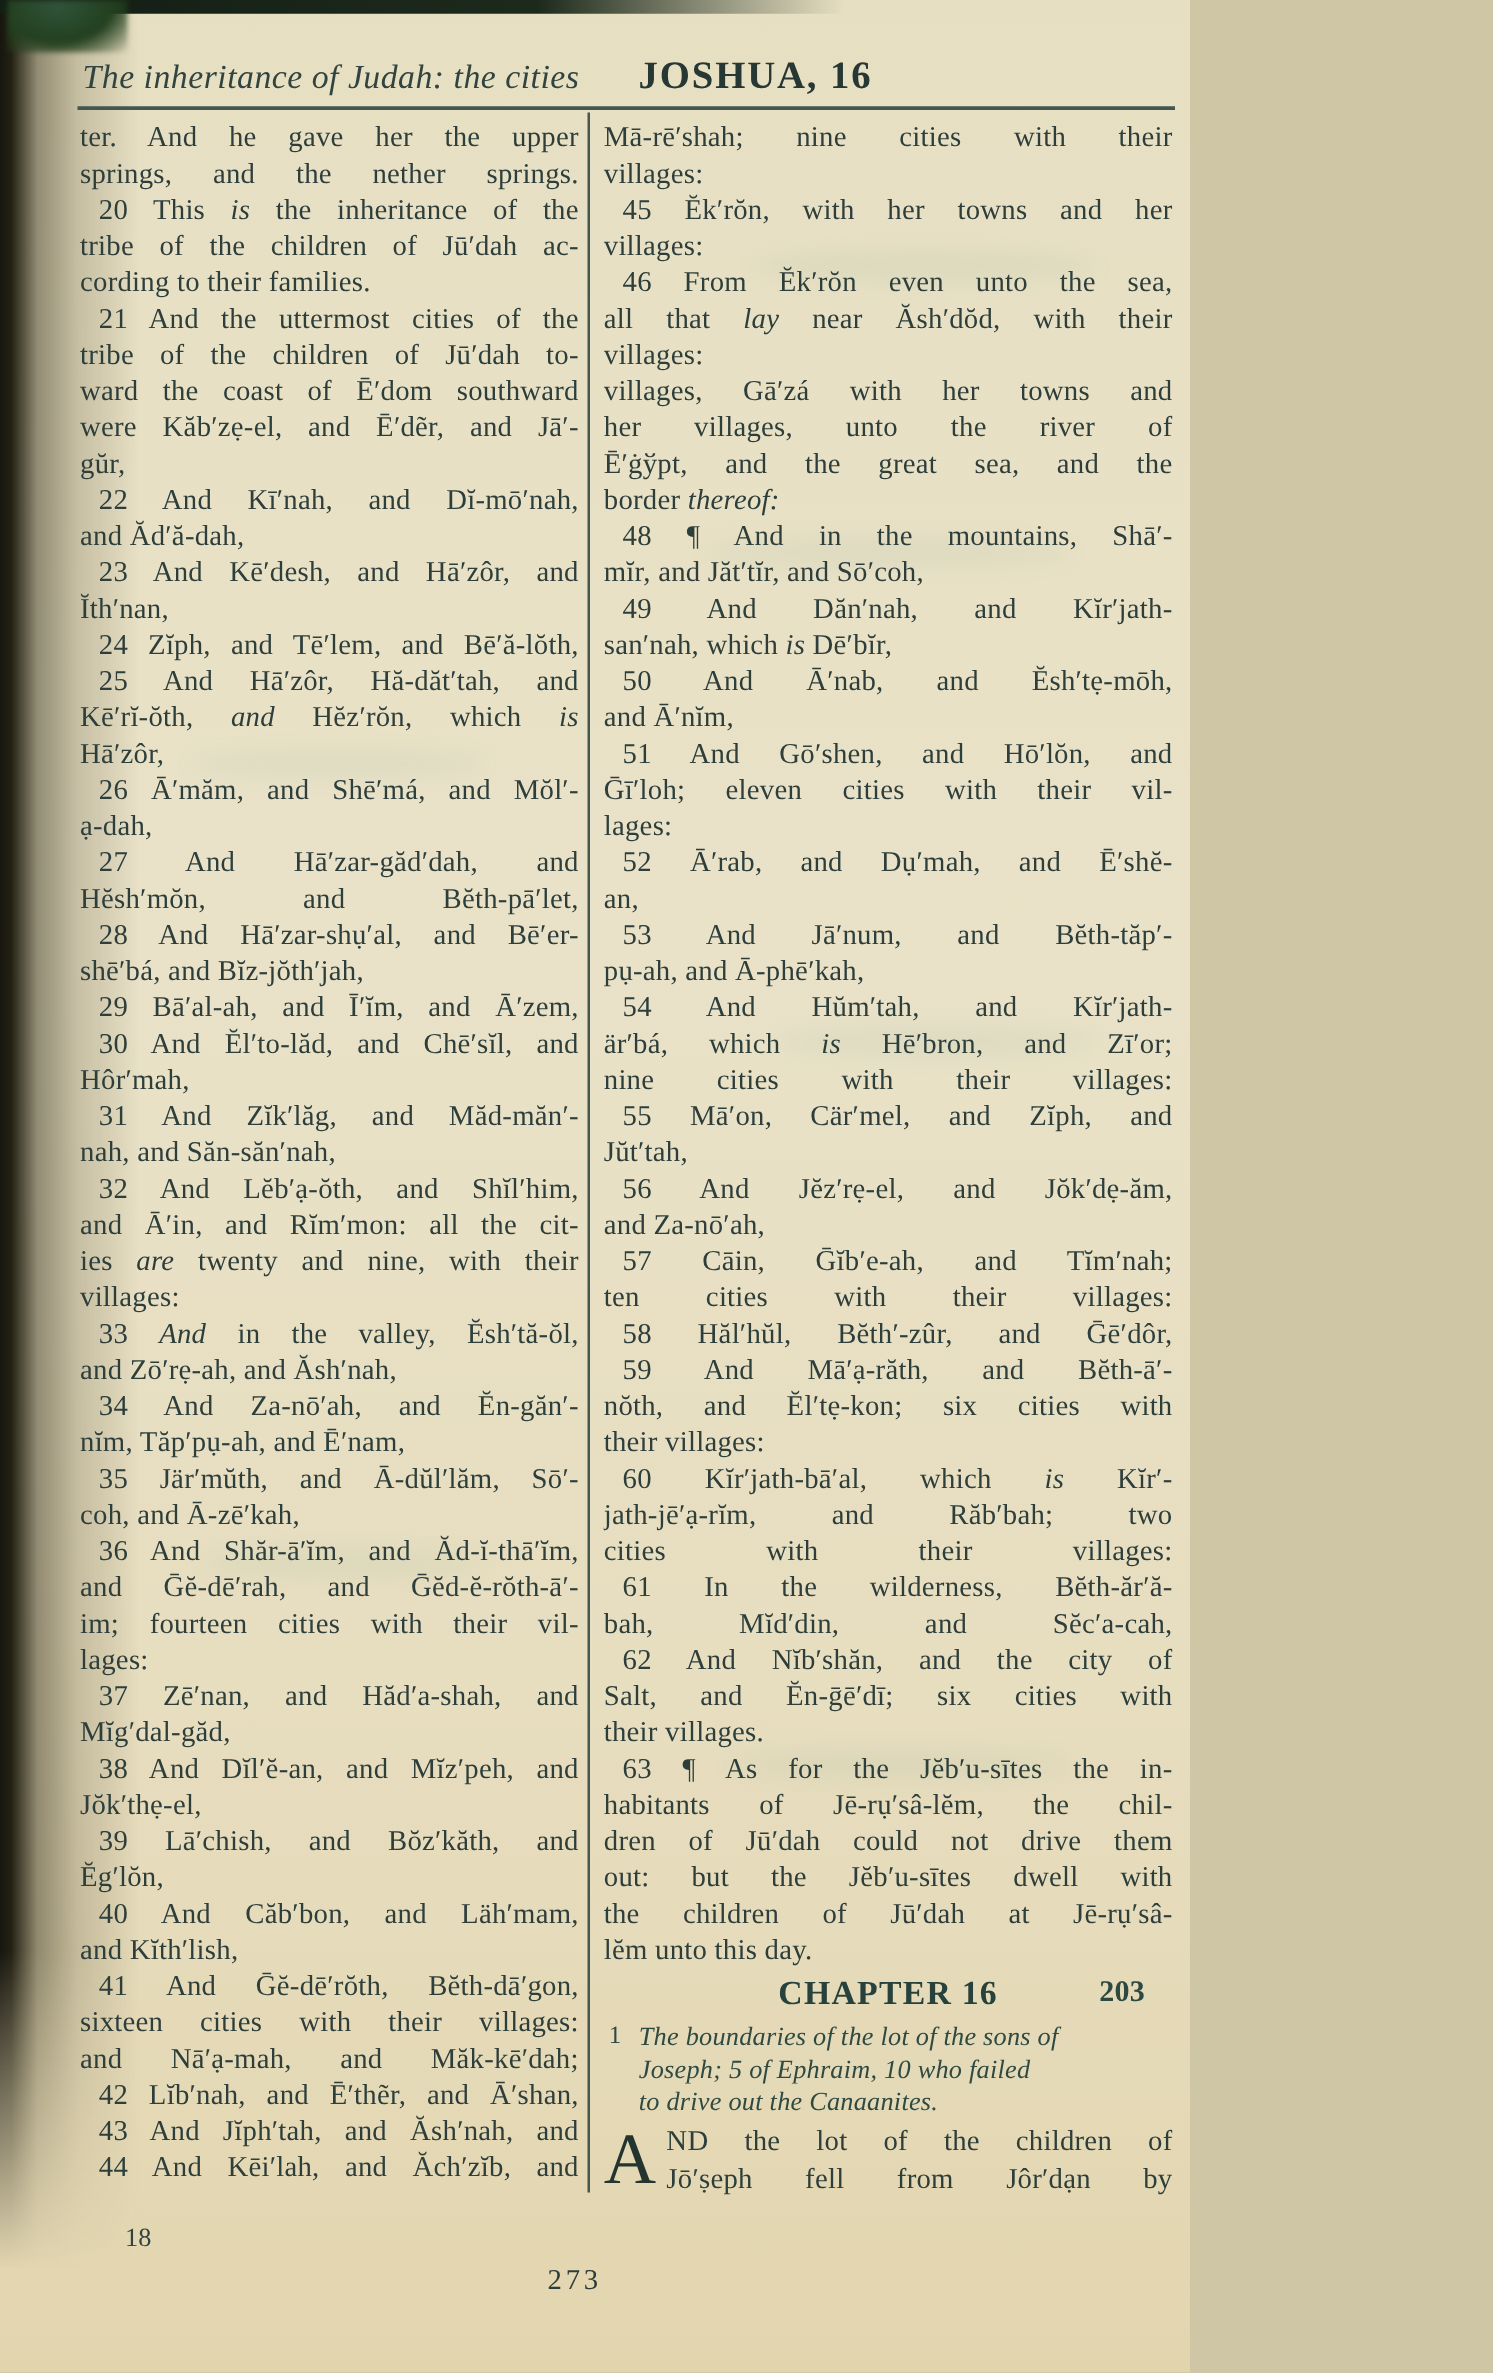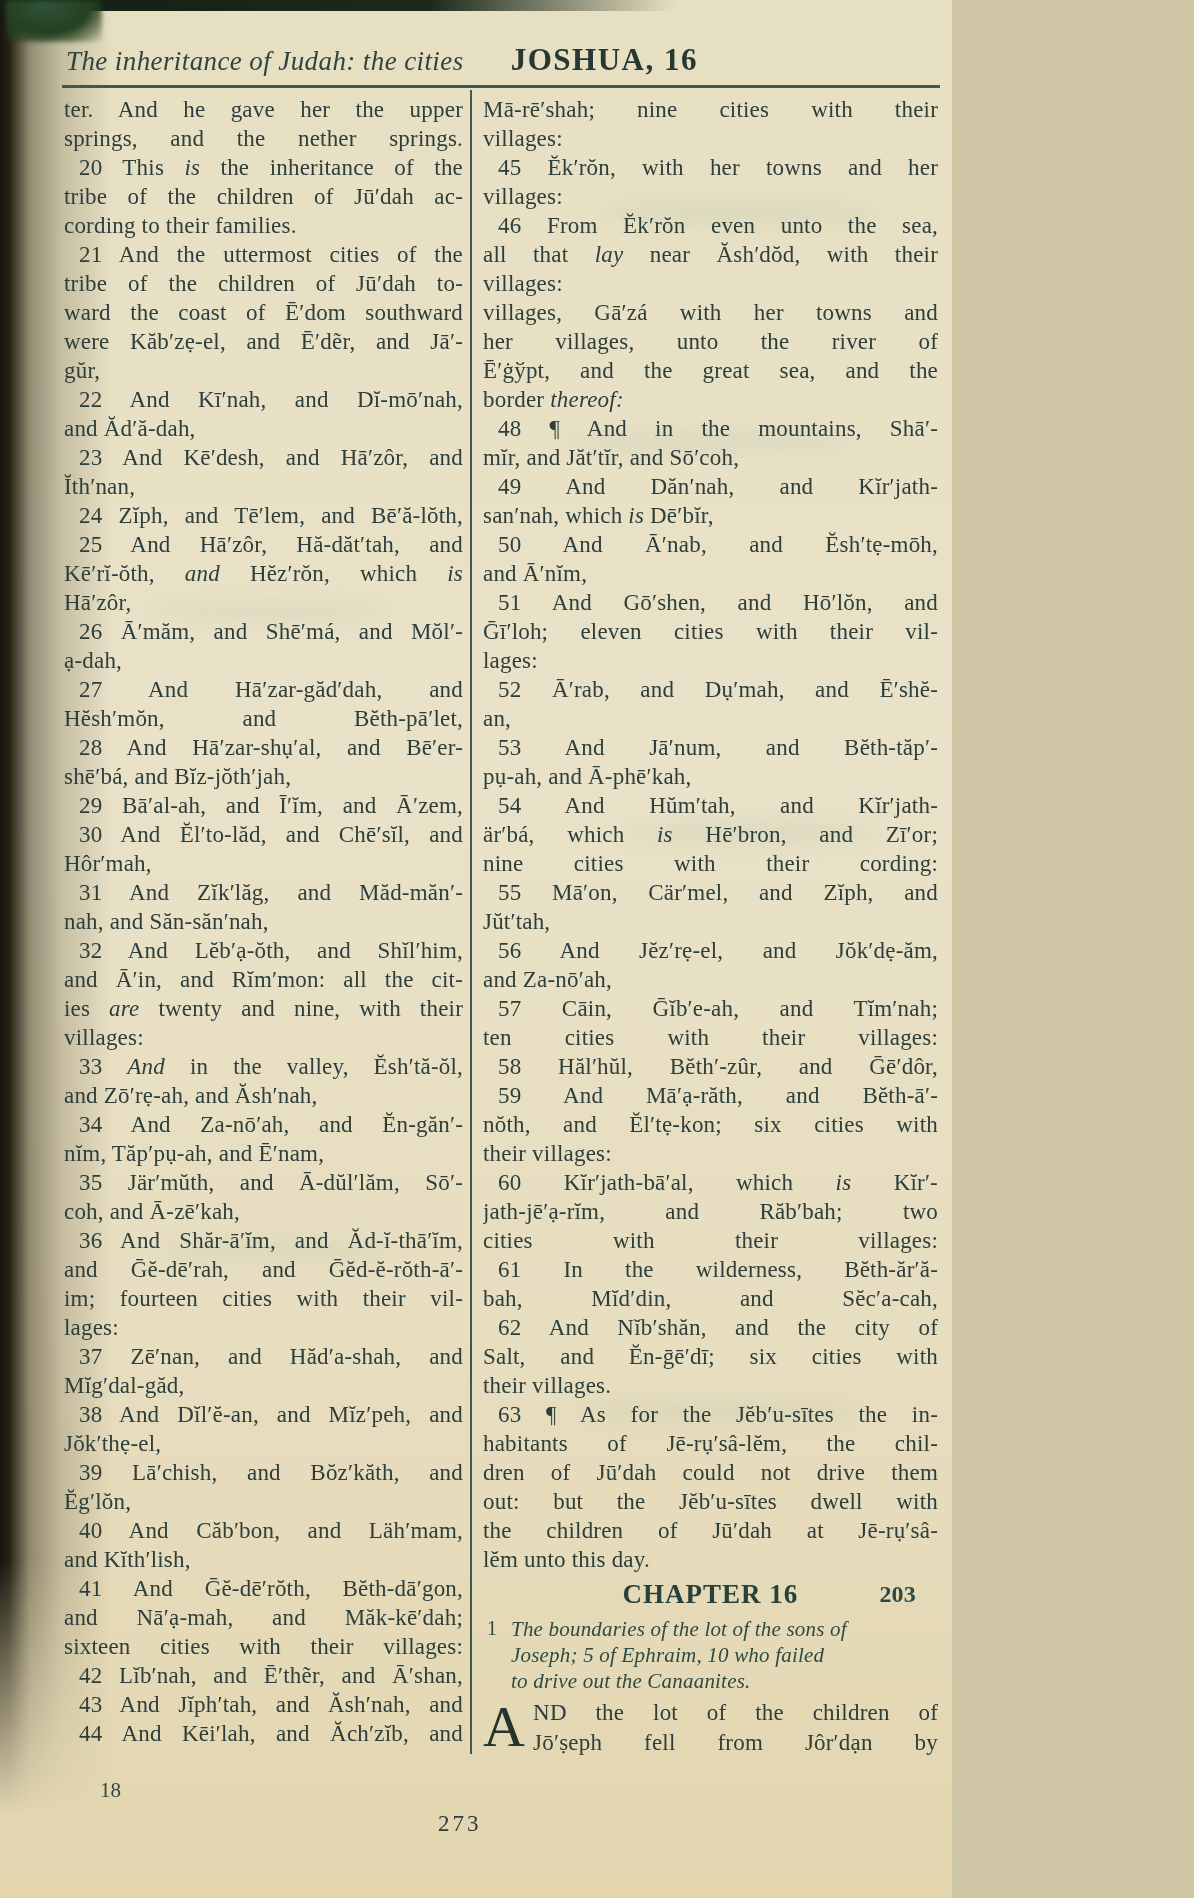--- a/index.html
+++ b/index.html
@@ -123,22 +123,22 @@
       <div class="bline">lages:</div>
       <div class="bline vstart just">37 Zē′nan, and Hăd′a-shah, and</div>
       <div class="bline">Mĭg′dal-găd,</div>
       <div class="bline vstart just">38 And Dĭl′ĕ-an, and Mĭz′peh, and</div>
       <div class="bline">Jŏk′thẹ-el,</div>
       <div class="bline vstart just">39 Lā′chish, and Bŏz′kăth, and</div>
       <div class="bline">Ĕg′lŏn,</div>
       <div class="bline vstart just">40 And Căb′bon, and Läh′mam,</div>
       <div class="bline">and Kĭth′lish,</div>
       <div class="bline vstart just">41 And Ḡĕ-dē′rŏth, Bĕth-dā′gon,</div>
+      <div class="bline just">sixteen cities with their villages:</div>
       <div class="bline just">and Nā′ạ-mah, and Măk-kē′dah;</div>
-      <div class="bline just">sixteen cities with their villages:</div>
       <div class="bline vstart just">42 Lĭb′nah, and Ē′thẽr, and Ā′shan,</div>
       <div class="bline vstart just">43 And Jĭph′tah, and Ăsh′nah, and</div>
       <div class="bline vstart just">44 And Kēi′lah, and Ăch′zĭb, and</div>
     </div>
   <div class="col col-right" id="col-right">
       <div class="bline just">Mā-rē′shah; nine cities with their</div>
       <div class="bline">villages:</div>
       <div class="bline vstart just">45 Ĕk′rŏn, with her towns and her</div>
       <div class="bline">villages:</div>
       <div class="bline vstart just">46 From Ĕk′rŏn even unto the sea,</div>
@@ -156,21 +156,21 @@
       <div class="bline">and Ā′nĭm,</div>
       <div class="bline vstart just">51 And Gō′shen, and Hō′lŏn, and</div>
       <div class="bline just">Ḡī′loh; eleven cities with their vil-</div>
       <div class="bline">lages:</div>
       <div class="bline vstart just">52 Ā′rab, and Dụ′mah, and Ē′shĕ-</div>
       <div class="bline">an,</div>
       <div class="bline vstart just">53 And Jā′num, and Bĕth-tăp′-</div>
       <div class="bline">pụ-ah, and Ā-phē′kah,</div>
       <div class="bline vstart just">54 And Hŭm′tah, and Kĭr′jath-</div>
       <div class="bline just">är′bá, which <i>is</i> Hē′bron, and Zī′or;</div>
-      <div class="bline just">nine cities with their cording:</div>
+      <div class="bline just">nine cities with their villages:</div>
       <div class="bline vstart just">55 Mā′on, Cär′mel, and Zĭph, and</div>
       <div class="bline">Jŭt′tah,</div>
       <div class="bline vstart just">56 And Jĕz′rẹ-el, and Jŏk′dẹ-ăm,</div>
       <div class="bline">and Za-nō′ah,</div>
       <div class="bline vstart just">57 Cāin, Ḡĭb′e-ah, and Tĭm′nah;</div>
       <div class="bline just">ten cities with their villages:</div>
       <div class="bline vstart just">58 Hăl′hŭl, Bĕth′-zûr, and Ḡē′dôr,</div>
       <div class="bline vstart just">59 And Mā′ạ-răth, and Bĕth-ā′-</div>
       <div class="bline just">nŏth, and Ĕl′tẹ-kon; six cities with</div>
       <div class="bline">their villages:</div>

